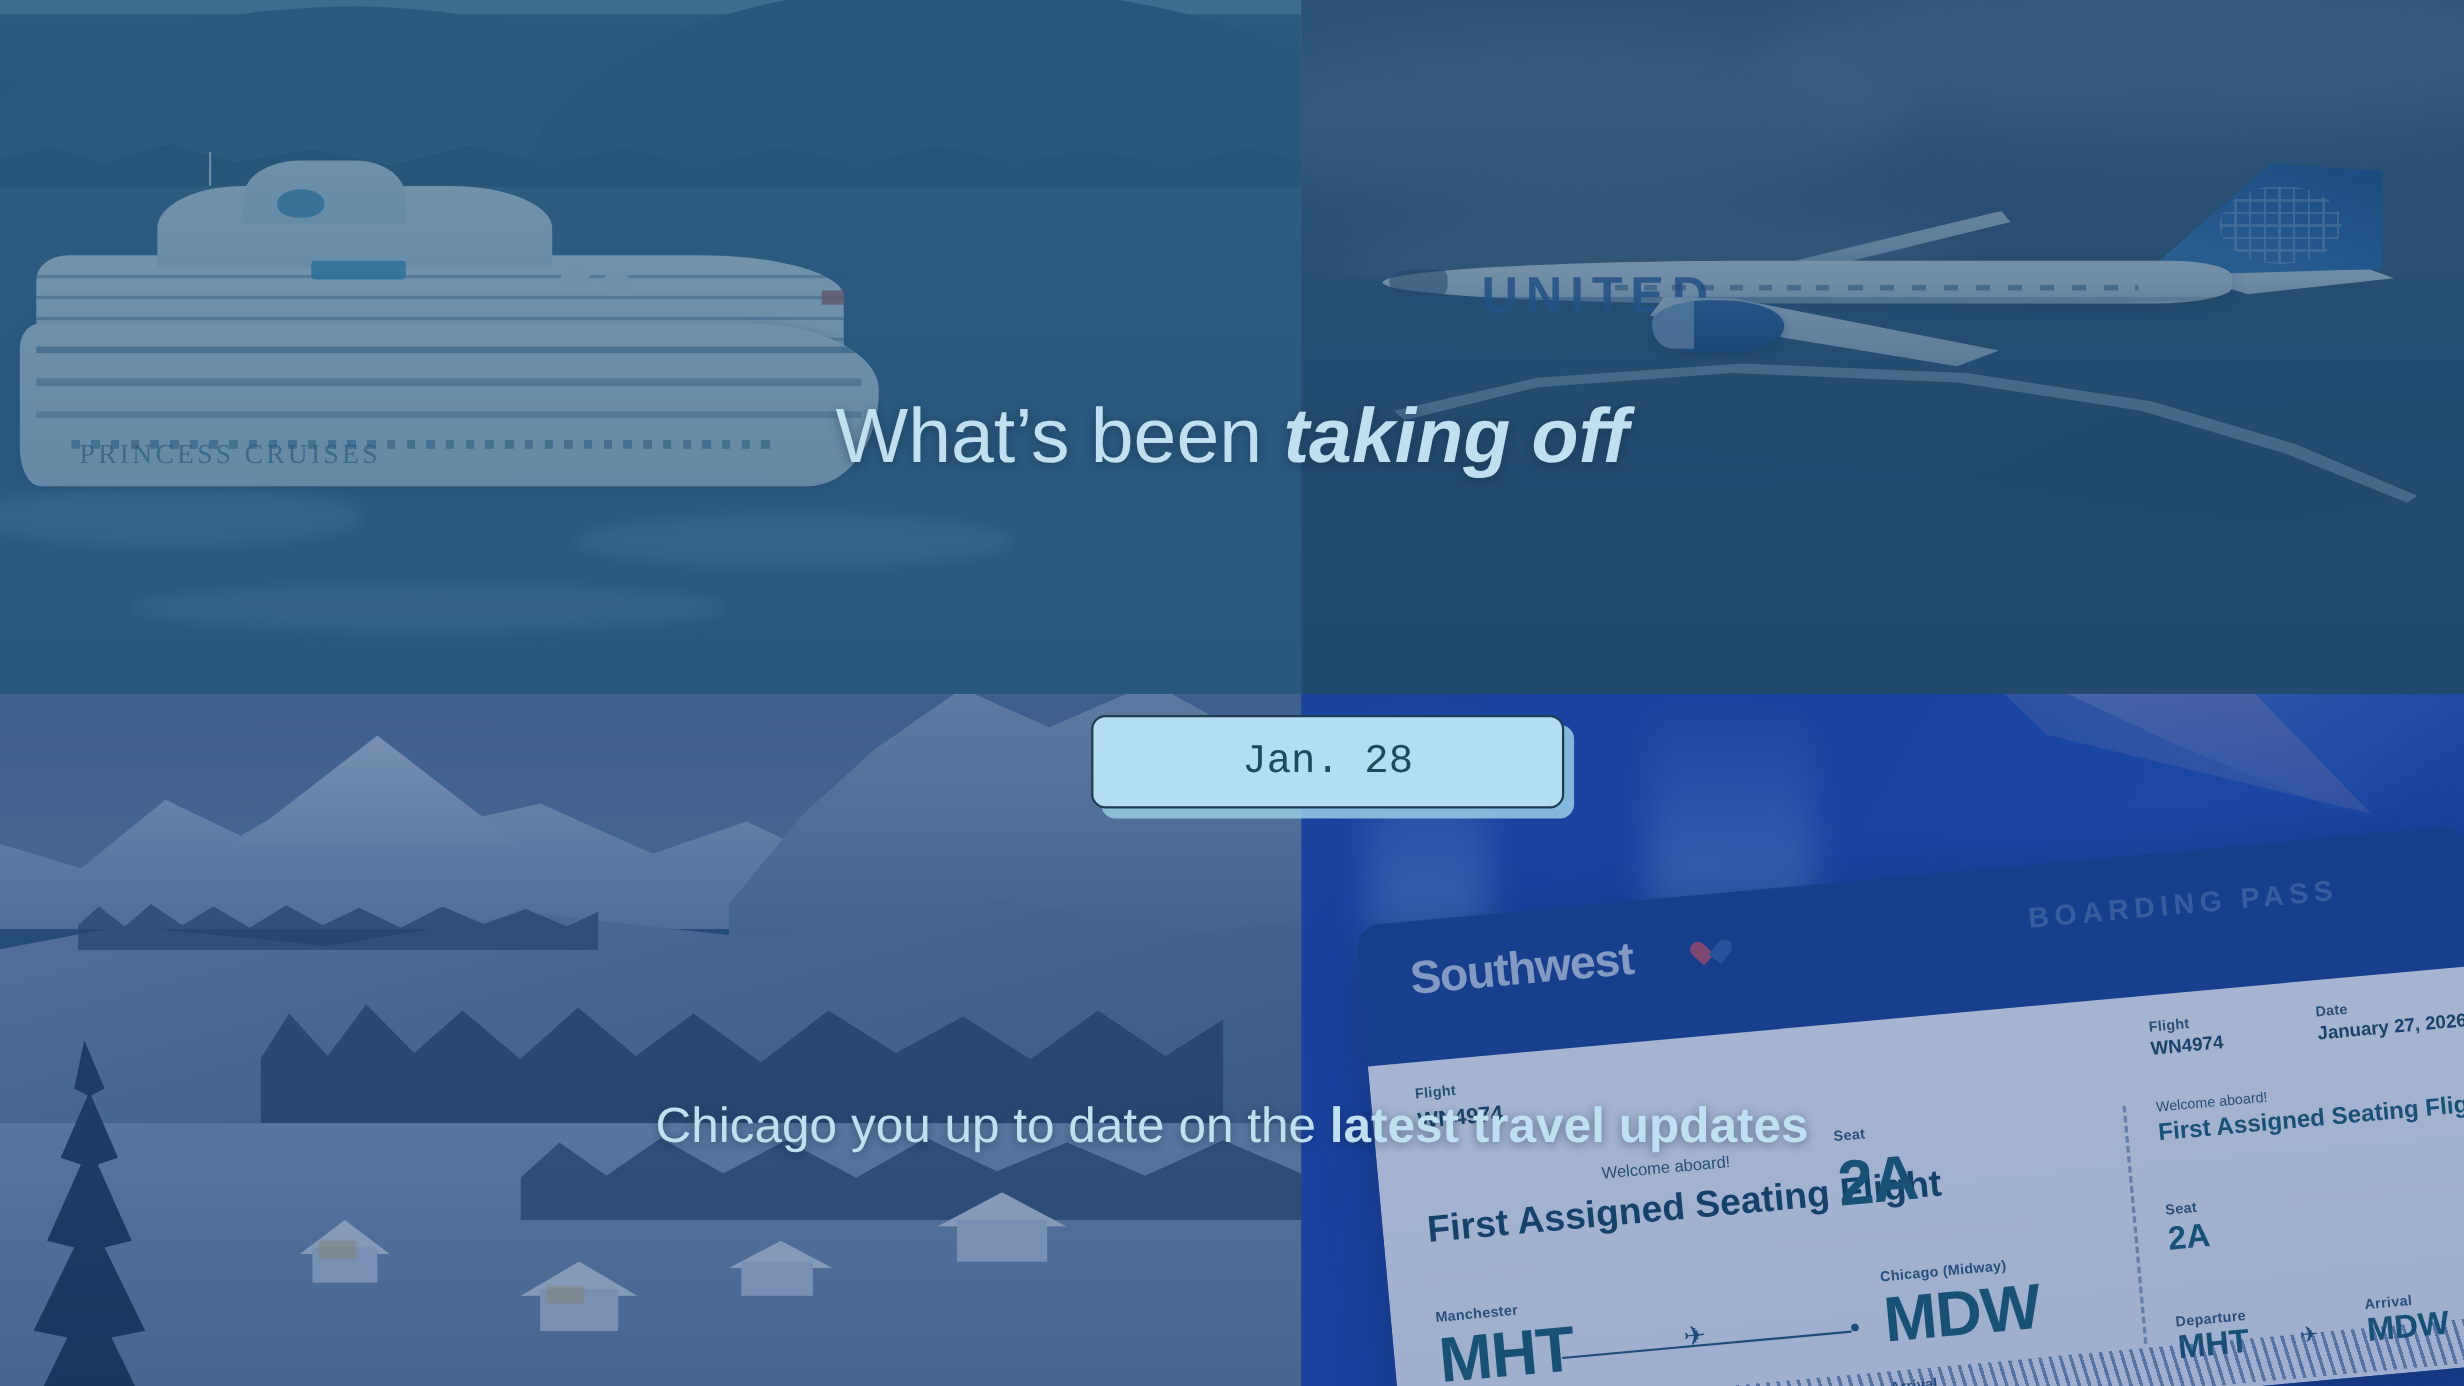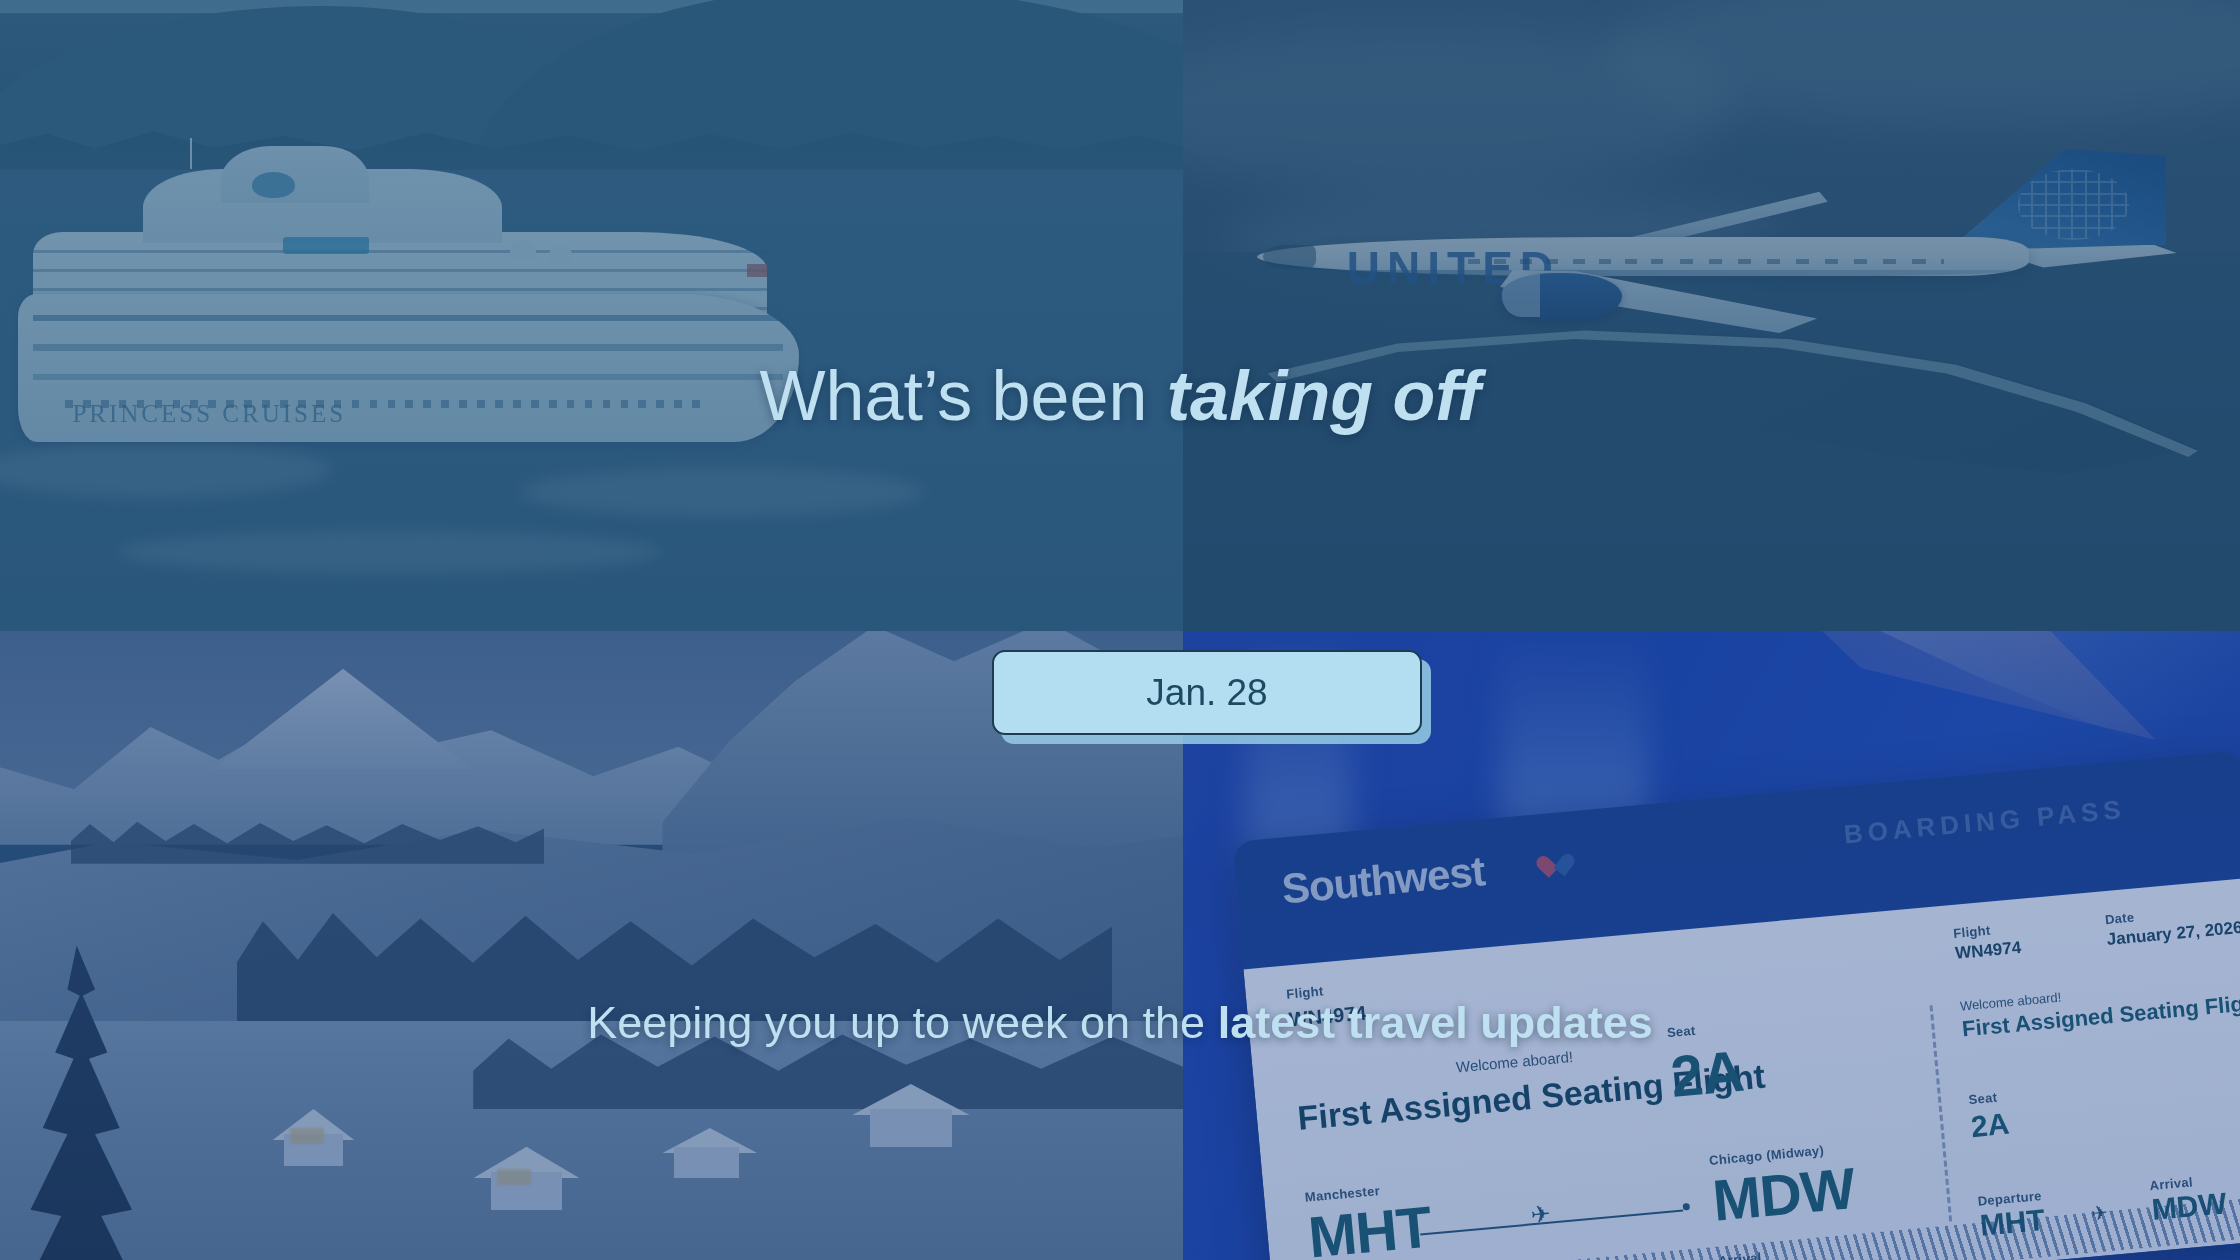--- a/index.html
+++ b/index.html
@@ -194,21 +194,21 @@
 
   .headline { position:absolute; left:0; right:0; top:355px; text-align:center;
               font-size:70px; line-height:1.18; color:#bfe0f0;
               text-shadow:0 2px 10px rgba(10,35,60,.42); font-weight:normal; }
   .headline .em { font-weight:bold; font-style:italic; }
 
   .badge { position:absolute; left:992px; top:650px; width:430px; height:85px;
            background:#b3ddf0; border:2px solid #1d3c52; border-radius:13px;
            box-shadow:9px 9px 0 rgba(150,205,228,.85);
            display:flex; align-items:center; justify-content:center; }
-  .badge span { font-size:37px; color:#1d4a63; }
+  .badge span { font-size:37px; color:#1d4a63;font-family:Liberation Mono, monospace; }
 
   .subtitle { position:absolute; left:0; right:0; top:995px; text-align:center;
               font-size:45px; line-height:1.24; color:#bfe0f0;
               text-shadow:0 2px 9px rgba(10,35,60,.45); }
   .subtitle .em { font-weight:bold;margin-top:33px; }
 </style>
 </head>
 <body>
 
 <div class="stage">
@@ -384,17 +384,17 @@
 
     <div class="headline">
       <div><span>What’s been </span><span class="em">taking off</span></div>
     </div>
 
     <div class="badge">
       <span>Jan. 28</span>
     </div>
 
     <div class="subtitle">
-      <div><span>Keeping you up to week on the </span><span class="em">latest travel updates</span></div>
+      <div><span>Chicago you up to date on the </span><span class="em">latest travel updates</span></div>
     </div>
 
   </div>
 </div>
 
 </body></html>

